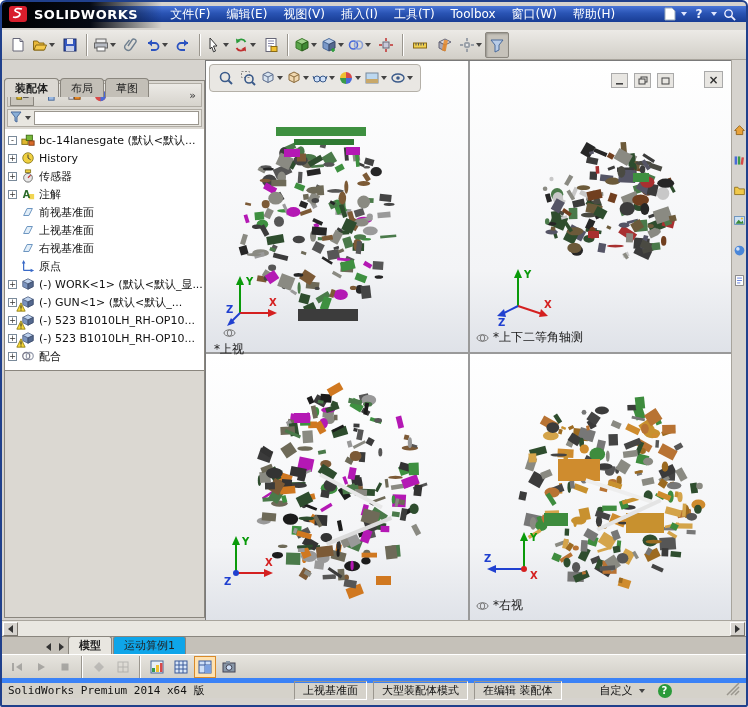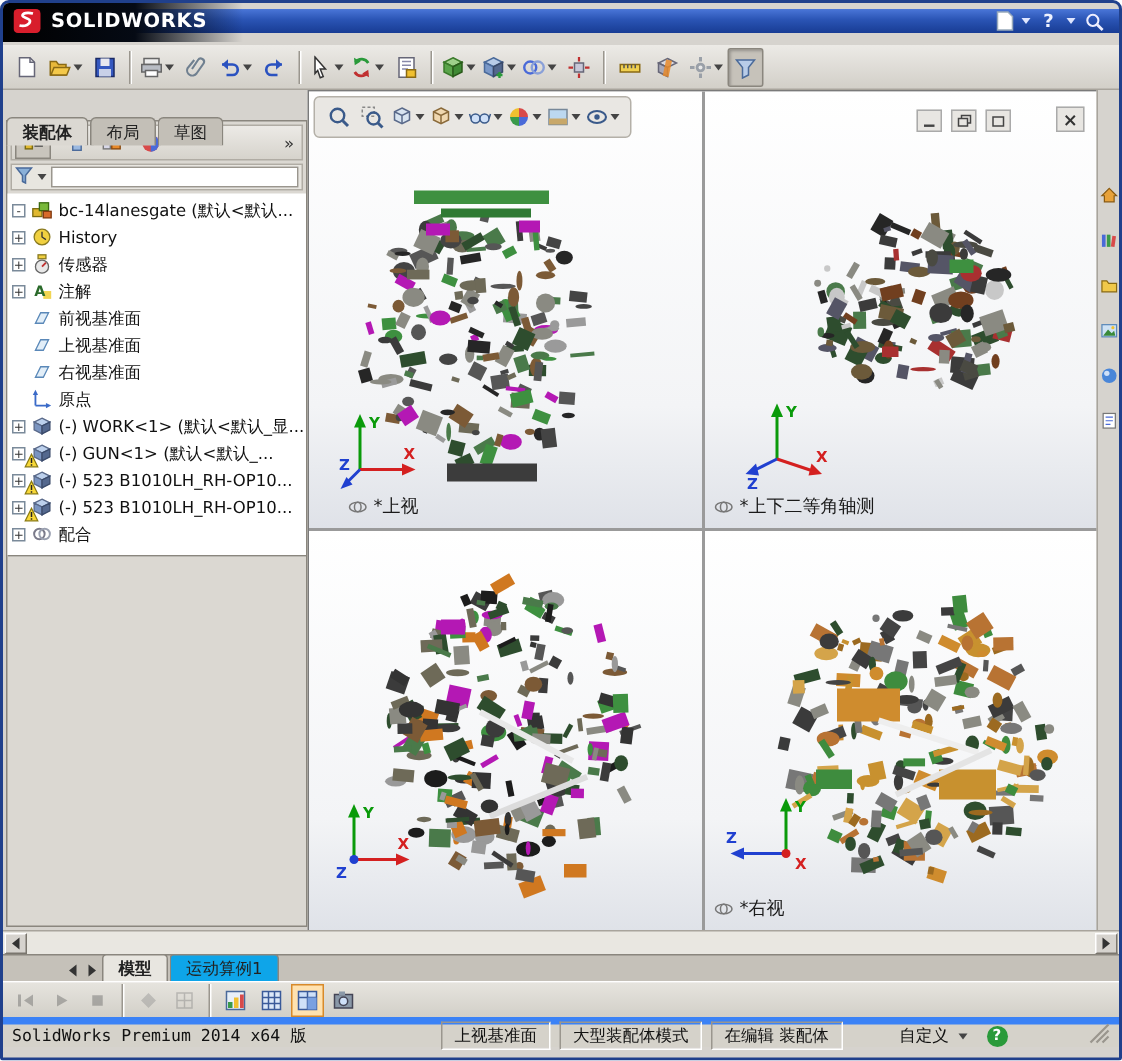--- a/index.html
+++ b/index.html
@@ -111,20 +111,30 @@
 <div id="window">
 
   <div class="titlebar">
     <div class="logo">
       <svg width="20" height="18" viewBox="0 0 20 18">
         <rect x="0" y="1" width="18" height="16" rx="3" fill="#d81e2c"></rect>
         <path d="M4 12c4 1 7-1 7-3S6 7 6 5.4 9 3 13 4" stroke="#fff" stroke-width="1.8" fill="none"></path>
       </svg>
       <span class="logo-text">SOLIDWORKS</span>
     </div>
+    <div id="menubar">
+        <span class="menu-item">文件(F)</span>
+        <span class="menu-item">编辑(E)</span>
+        <span class="menu-item">视图(V)</span>
+        <span class="menu-item">插入(I)</span>
+        <span class="menu-item">工具(T)</span>
+        <span class="menu-item">Toolbox</span>
+        <span class="menu-item">窗口(W)</span>
+        <span class="menu-item">帮助(H)</span>
+      </div>
     <div class="title-right">
       <span class="tico">
         <svg width="13" height="14" viewBox="0 0 13 14">
             <path d="M2 1h7l3 3v9H2z" fill="#fff" stroke="#9ab"></path>
           </svg>
       </span>
         <i class="ddw"></i>
       <span class="tico">?</span>
       <i class="ddw"></i>
       <span class="tico">
@@ -1260,21 +1270,21 @@
           </svg>
         </span>
       <span>
           <svg width="9" height="8" viewBox="0 0 9 8">
             <rect x="1" y="1" width="7" height="6" fill="none" stroke="#444"></rect>
           </svg>
         </span>
     </div>
     <div class="vp-close">×</div>
 
-    <div class="vp-label" style="left:26px;top:268px;">
+    <div class="vp-label" style="left:8px;top:268px;flex-direction:column;">
       <svg width="13" height="8" viewBox="0 0 13 8">
           <ellipse cx="6.5" cy="4" rx="5.5" ry="3.2" fill="none" stroke="#777"></ellipse>
           <ellipse cx="6.5" cy="4" rx="2.2" ry="3.2" fill="none" stroke="#777"></ellipse>
         </svg>
       <span>*上视</span>
     </div>
     <div class="vp-label" style="left:270px;top:268px;">
       <svg width="13" height="8" viewBox="0 0 13 8">
           <ellipse cx="6.5" cy="4" rx="5.5" ry="3.2" fill="none" stroke="#777"></ellipse>
           <ellipse cx="6.5" cy="4" rx="2.2" ry="3.2" fill="none" stroke="#777"></ellipse>

